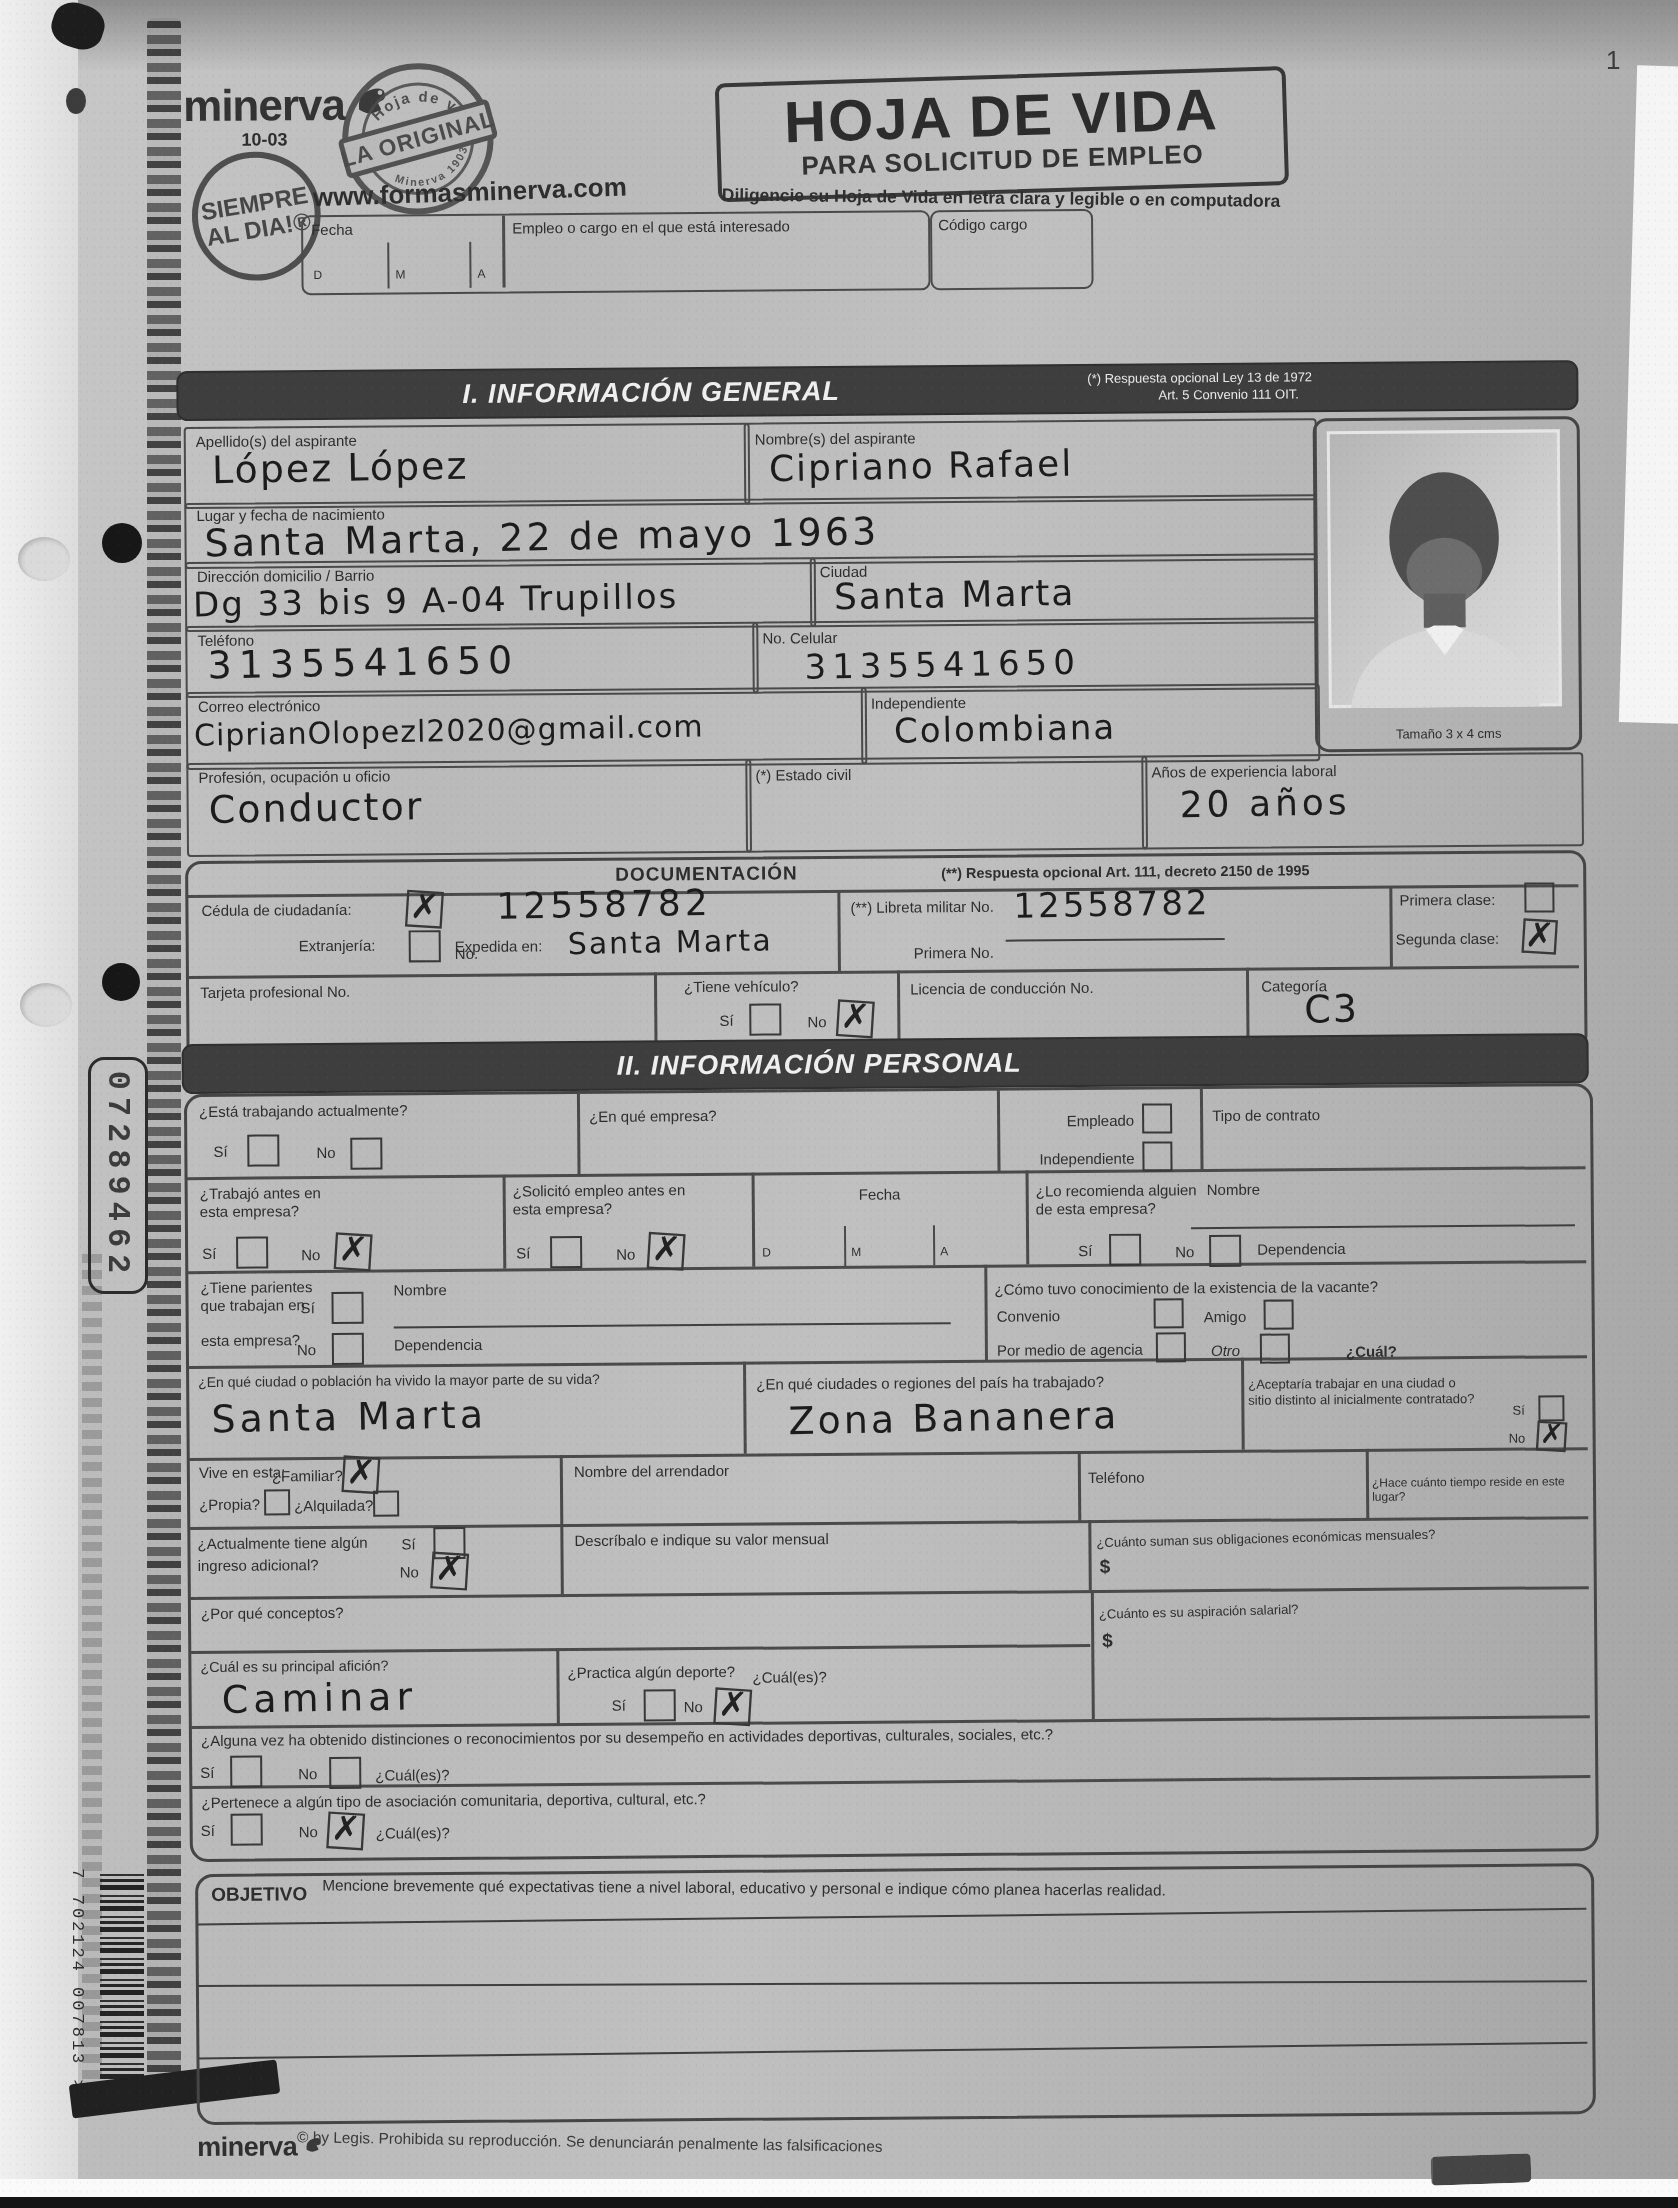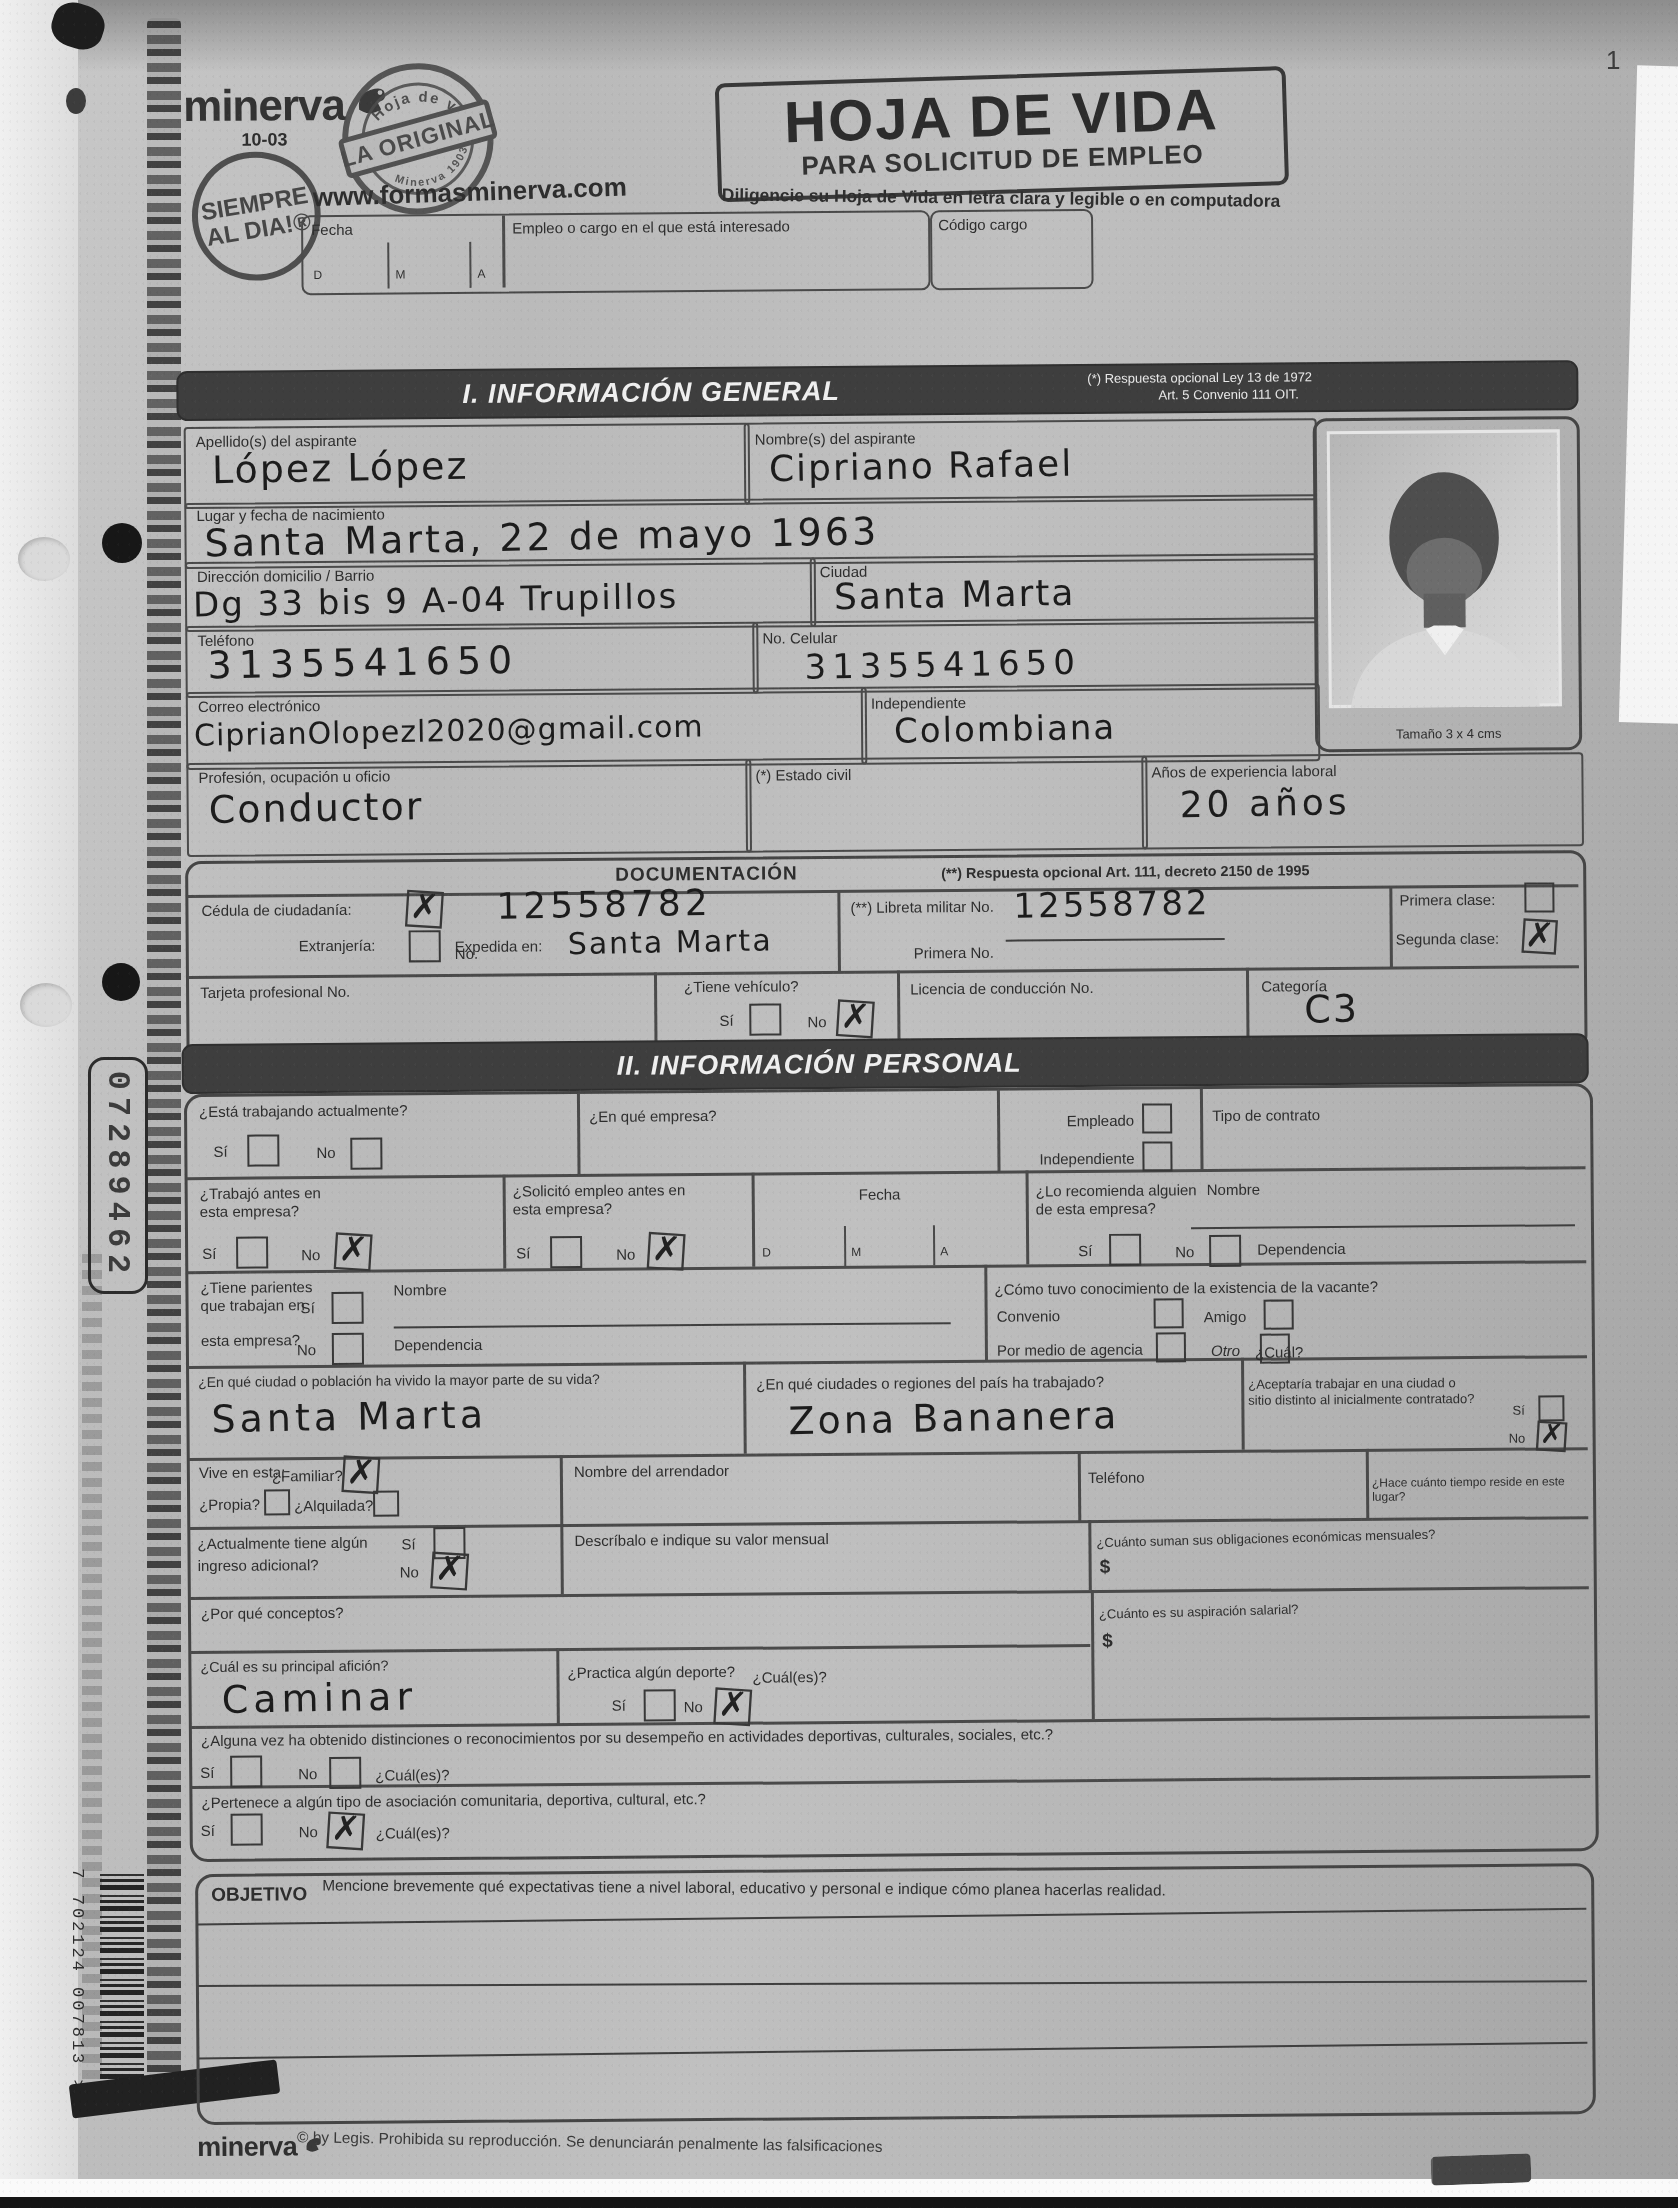--- a/index.html
+++ b/index.html
@@ -350,21 +350,21 @@
     <div class="lbl" style="left:392px;top:1333px;">Dependencia</div>
     <div class="lbl" style="left:993px;top:1282px;width:572px;">¿Cómo tuvo conocimiento de la existencia de la vacante?</div>
     <div class="lbl" style="left:995px;top:1309px;">Convenio</div>
     <div class="cb" style="left:1152px;top:1301px;width:26px;height:26px;"></div>
     <div class="lbl" style="left:1202px;top:1311px;">Amigo</div>
     <div class="cb" style="left:1262px;top:1303px;width:26px;height:26px;"></div>
     <div class="lbl" style="left:995px;top:1343px;">Por medio de agencia</div>
     <div class="cb" style="left:1154px;top:1335px;width:26px;height:26px;"></div>
     <div class="lbl" style="left:1209px;top:1345px;font-style:italic;">Otro</div>
     <div class="cb" style="left:1258px;top:1337px;width:26px;height:26px;"></div>
-    <div class="lbl" style="left:1253px;top:1347px;">¿Cuál?</div>
+    <div class="lbl" style="left:1344px;top:1347px;font-weight:bold;">¿Cuál?</div>
 
     <div class="lbl" style="left:196px;top:1369px;font-size:14px;width:542px;">¿En qué ciudad o población ha vivido la mayor parte de su vida?</div>
     <div class="hw" style="left:209px;top:1391px;font-size:38px;letter-spacing:4px;">Santa Marta</div>
     <div class="lbl" style="left:754px;top:1375px;">¿En qué ciudades o regiones del país ha trabajado?</div>
     <div class="hw" style="left:786px;top:1397px;font-size:38px;letter-spacing:3px;">Zona Bananera</div>
     <div class="lbl lbl-sm" style="left:1246px;top:1381px;">¿Aceptaría trabajar en una ciudad o</div>
     <div class="lbl lbl-sm" style="left:1246px;top:1397px;">sitio distinto al inicialmente contratado?</div>
     <div class="lbl lbl-sm" style="left:1510px;top:1409px;">Sí</div>
     <div class="cb cb-sm" style="left:1536px;top:1401px;"></div>
     <div class="lbl lbl-sm" style="left:1506px;top:1437px;">No</div>

